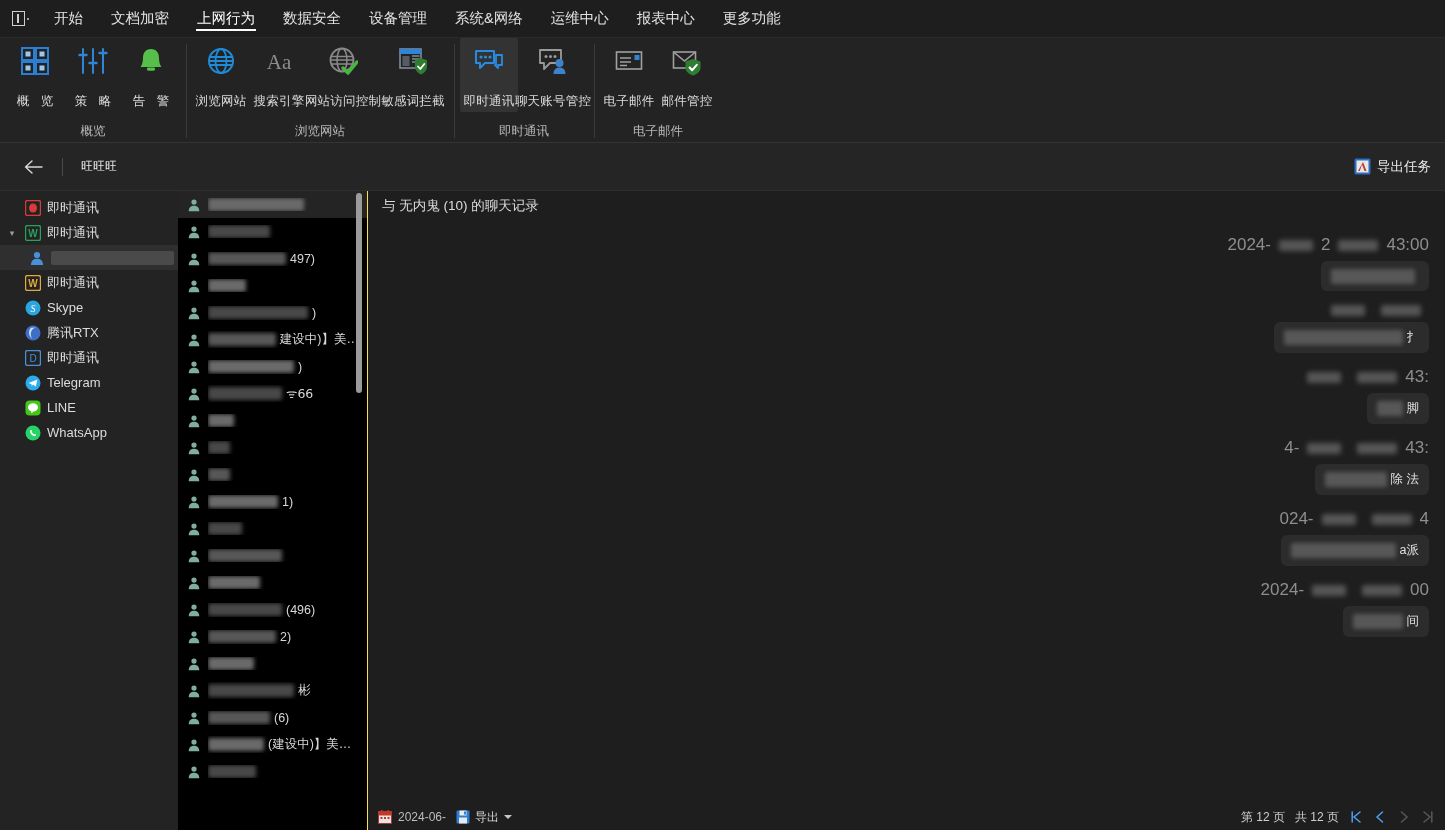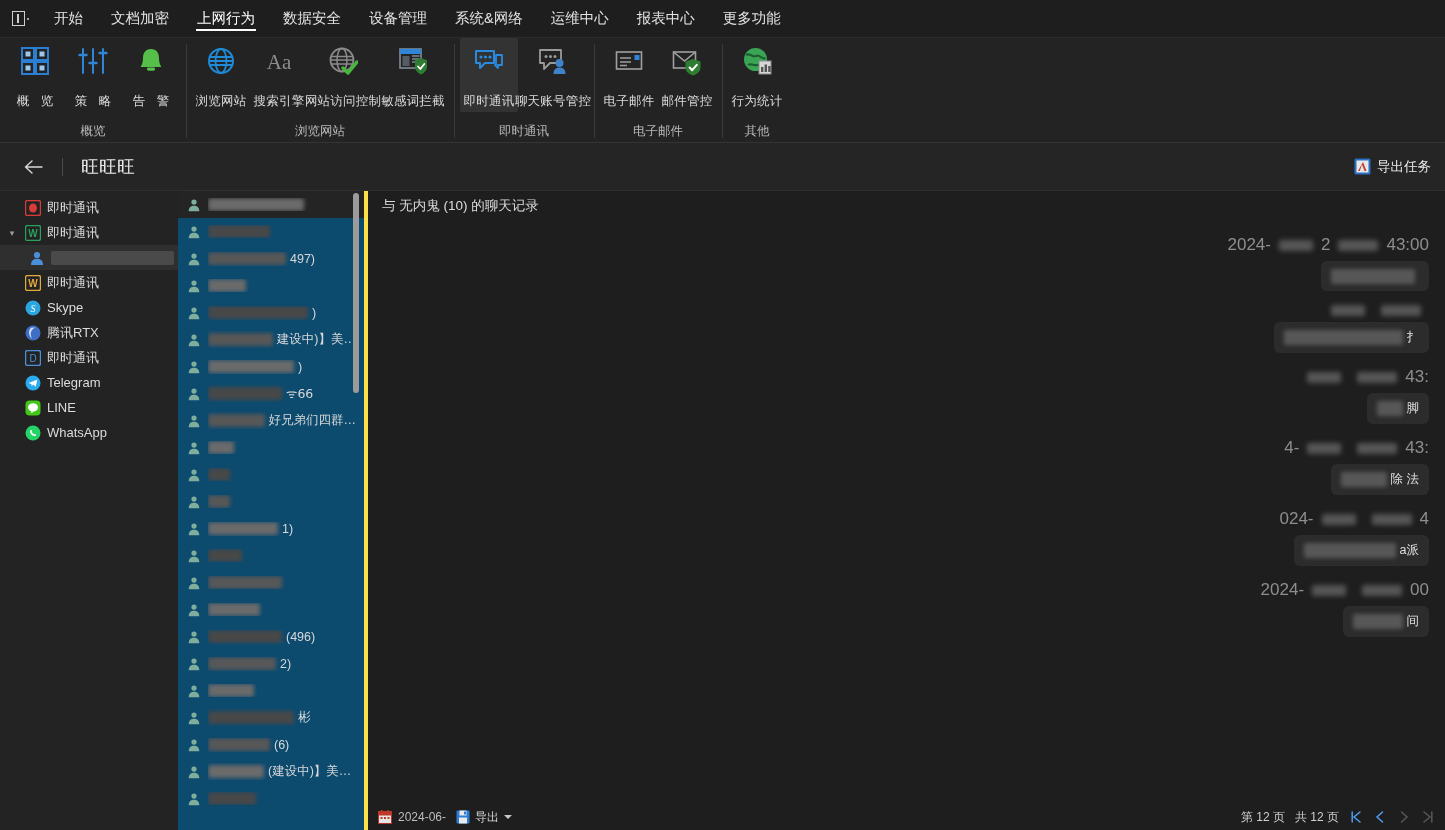--- a/index.html
+++ b/index.html
@@ -60,38 +60,38 @@
   .rbtn .lbl { font-size: 12.5px; color: #dcdcdc; white-space: nowrap; letter-spacing: .2px; }
   .rbtn .lbl.spaced { letter-spacing: 4px; text-indent: 4px; }
 
   
   .subheader {
     height: 48px; background: #252525; display: flex; align-items: center;
     padding: 0 14px 0 20px; flex: 0 0 48px; border-bottom: 1px solid #2e2e2e;
   }
   .back-btn { width: 26px; height: 26px; display:flex; align-items:center;justify-content:center; cursor:pointer; }
   .vdiv { width: 1px; height: 18px; background: #4a4a4a; margin: 0 18px 0 16px; }
-  .sub-title { font-size: 18px; color: #e9e9e9; }
+  .sub-title { font-size: 12px; color: #e9e9e9; }
   .spacer { flex: 1; }
   .export-task { display: flex; align-items: center; gap: 6px; cursor: pointer; font-size: 13.5px; color: #e9e9e9; }
 
   
   .body { flex: 1; display: flex; min-height: 0; background: #1e1e1e; }
 
   
   .tree { width: 178px; background: #232323; padding-top: 4px; overflow: hidden; flex: 0 0 178px;}
   .tnode { height: 25px; display: flex; align-items: center; padding-left: 6px; font-size: 13px; color: #dcdcdc; cursor: pointer; gap:6px;}
   .tnode .chev { width: 12px; font-size: 9px; color: #9a9a9a; display:flex;align-items:center;justify-content:center; }
   .tnode .tico { width: 17px; height: 17px; display:flex;align-items:center;justify-content:center; flex:0 0 17px;}
   .tnode.child { padding-left: 28px; }
   .tnode.selected { background: #2f2f2f; }
   .redact-bar { height: 14px; border-radius: 2px; background: #4a4a4a; }
 
   
-  .contacts { width: 190px; background: #0c4a6e; position: relative; overflow: hidden; flex: 0 0 190px; border-right:4px solid #fde047;}
+  .contacts { width: 190px; background: #000000; position: relative; overflow: hidden; flex: 0 0 190px; border-right:1px solid #fde047;}
   .contact-row { height: 27px; display: flex; align-items: center; gap: 7px; padding: 0 8px 0 8px; font-size: 12.5px; color: #d8d8d8; cursor: pointer; position:relative;}
   .contact-row.alt { background: #242424; }
   .contact-row .cico { width: 15px; flex: 0 0 15px; display:flex;align-items:center;justify-content:center;}
   .contact-row .cname { flex:1; display:flex; align-items:center; gap:4px; overflow:hidden; white-space:nowrap; }
   .blk { display:inline-block; height: 13px; border-radius: 2px; background: #575757; filter: blur(2.2px); }
   .blk.d { background: #484848; }
   .blk.l { background: #6a6a6a; }
   .ctext { color:#d8d8d8; font-size:12.5px; }
   .contacts-scroll {
     position: absolute; right: 5px; top: 2px; width: 6px; height: 200px;
@@ -311,39 +311,20 @@
                 <rect x="1.5" y="6" width="22" height="16" fill="none" stroke="#a0a0a0" stroke-width="1.6"></rect>
                 <path d="M1.5 6 L12.5 15 L23.5 6" fill="none" stroke="#a0a0a0" stroke-width="1.6"></path>
                 <path d="M21 13 L28.5 15.6 L28.5 22 C28.5 25.5 25 28 21 29.5 C17 28 13.5 25.5 13.5 22 L13.5 15.6 Z" fill="#2e7d32"></path>
                 <path d="M17.6 21.5 L20.2 24.2 L24.8 18.8" stroke="#ffffff" stroke-width="2" fill="none" stroke-linecap="round" stroke-linejoin="round"></path>
               </svg>
             </div>
             <div class="lbl">邮件管控</div>
           </div>
         </div>
         <div class="rgroup-label">电子邮件</div>
-      </div>
-      <div class="rgroup">
-        <div class="rgroup-items">
-          <div class="rbtn">
-            <div class="ico">
-              <svg width="30" height="30" viewBox="0 0 30 30">
-                <circle cx="13.5" cy="13.5" r="11.5" fill="#3aa655"></circle>
-                <path d="M4 9 C8 6 10 12 14 10 C18 8 20 14 23.5 12" stroke="#1e5f2f" stroke-width="2.2" fill="none"></path>
-                <path d="M6 19 C9 16.5 13 21 17 18.5" stroke="#1e5f2f" stroke-width="2.2" fill="none"></path>
-                <rect x="17" y="15" width="12" height="13" fill="#d6d6d6" stroke="#8d8d8d"></rect>
-                <rect x="19" y="21" width="2.4" height="5" fill="#555"></rect>
-                <rect x="22.6" y="18.5" width="2.4" height="7.5" fill="#555"></rect>
-                <rect x="26.2" y="20" width="2.4" height="6" fill="#555"></rect>
-              </svg>
-            </div>
-            <div class="lbl">行为统计</div>
-          </div>
-        </div>
-        <div class="rgroup-label">其他</div>
       </div>
     </div>
 
   <div class="subheader">
     <div class="back-btn">
       <svg width="20" height="16" viewBox="0 0 20 16">
         <path d="M9 2 L2.5 8 L9 14 M2.5 8 L19 8" stroke="#d8d8d8" stroke-width="1.4" fill="none" stroke-linecap="round" stroke-linejoin="round"></path>
       </svg>
     </div>
     <div class="vdiv"></div>
@@ -562,32 +543,20 @@
             </span>
           </div>
           <div class="contact-row">
             <span class="cico">
               <svg width="14" height="14" viewBox="0 0 16 16">
                 <circle cx="8" cy="4.6" r="3" fill="#7fae9c"></circle>
                 <path d="M2 15 C2 10.6 4.6 8.8 8 8.8 C11.4 8.8 14 10.6 14 15 Z" fill="#7fae9c"></path>
               </svg>
             </span>
             <span class="cname">
-              <span class="blk" style="width: 66px;"></span>
-              <span class="ctext">好兄弟们四群…</span>
-            </span>
-          </div>
-          <div class="contact-row">
-            <span class="cico">
-              <svg width="14" height="14" viewBox="0 0 16 16">
-                <circle cx="8" cy="4.6" r="3" fill="#7fae9c"></circle>
-                <path d="M2 15 C2 10.6 4.6 8.8 8 8.8 C11.4 8.8 14 10.6 14 15 Z" fill="#7fae9c"></path>
-              </svg>
-            </span>
-            <span class="cname">
               <span class="blk l" style="width: 26px;"></span>
               <span class="ctext"></span>
             </span>
           </div>
           <div class="contact-row">
             <span class="cico">
               <svg width="14" height="14" viewBox="0 0 16 16">
                 <circle cx="8" cy="4.6" r="3" fill="#7fae9c"></circle>
                 <path d="M2 15 C2 10.6 4.6 8.8 8 8.8 C11.4 8.8 14 10.6 14 15 Z" fill="#7fae9c"></path>
               </svg>
@@ -788,34 +757,34 @@
             </div>
           </div>
           <div class="msg">
             <div class="meta">
               <span>4-</span>
               <span class="mb" style="width: 34px;"></span>
               <span></span>
               <span class="mb" style="width: 40px;"></span>
               <span>43:</span>
             </div>
-            <div class="bubble" style="width: 98px;">
+            <div class="bubble" style="width: 114px;">
               <span class="blk" style="flex: 1 1 0%; height: 15px;"></span>
               <span class="t">除 法</span>
             </div>
           </div>
           <div class="msg">
             <div class="meta">
               <span>024-</span>
               <span class="mb" style="width: 34px;"></span>
               <span></span>
               <span class="mb" style="width: 40px;"></span>
               <span>4</span>
             </div>
-            <div class="bubble" style="width: 135px; justify-content: center;">
+            <div class="bubble" style="width: 148px; justify-content: center;">
               <span class="blk" style="flex: 1 1 0%; height: 15px;"></span>
               <span class="t">a派</span>
             </div>
           </div>
           <div class="msg">
             <div class="meta">
               <span>2024-</span>
               <span class="mb" style="width: 34px;"></span>
               <span></span>
               <span class="mb" style="width: 40px;"></span>

